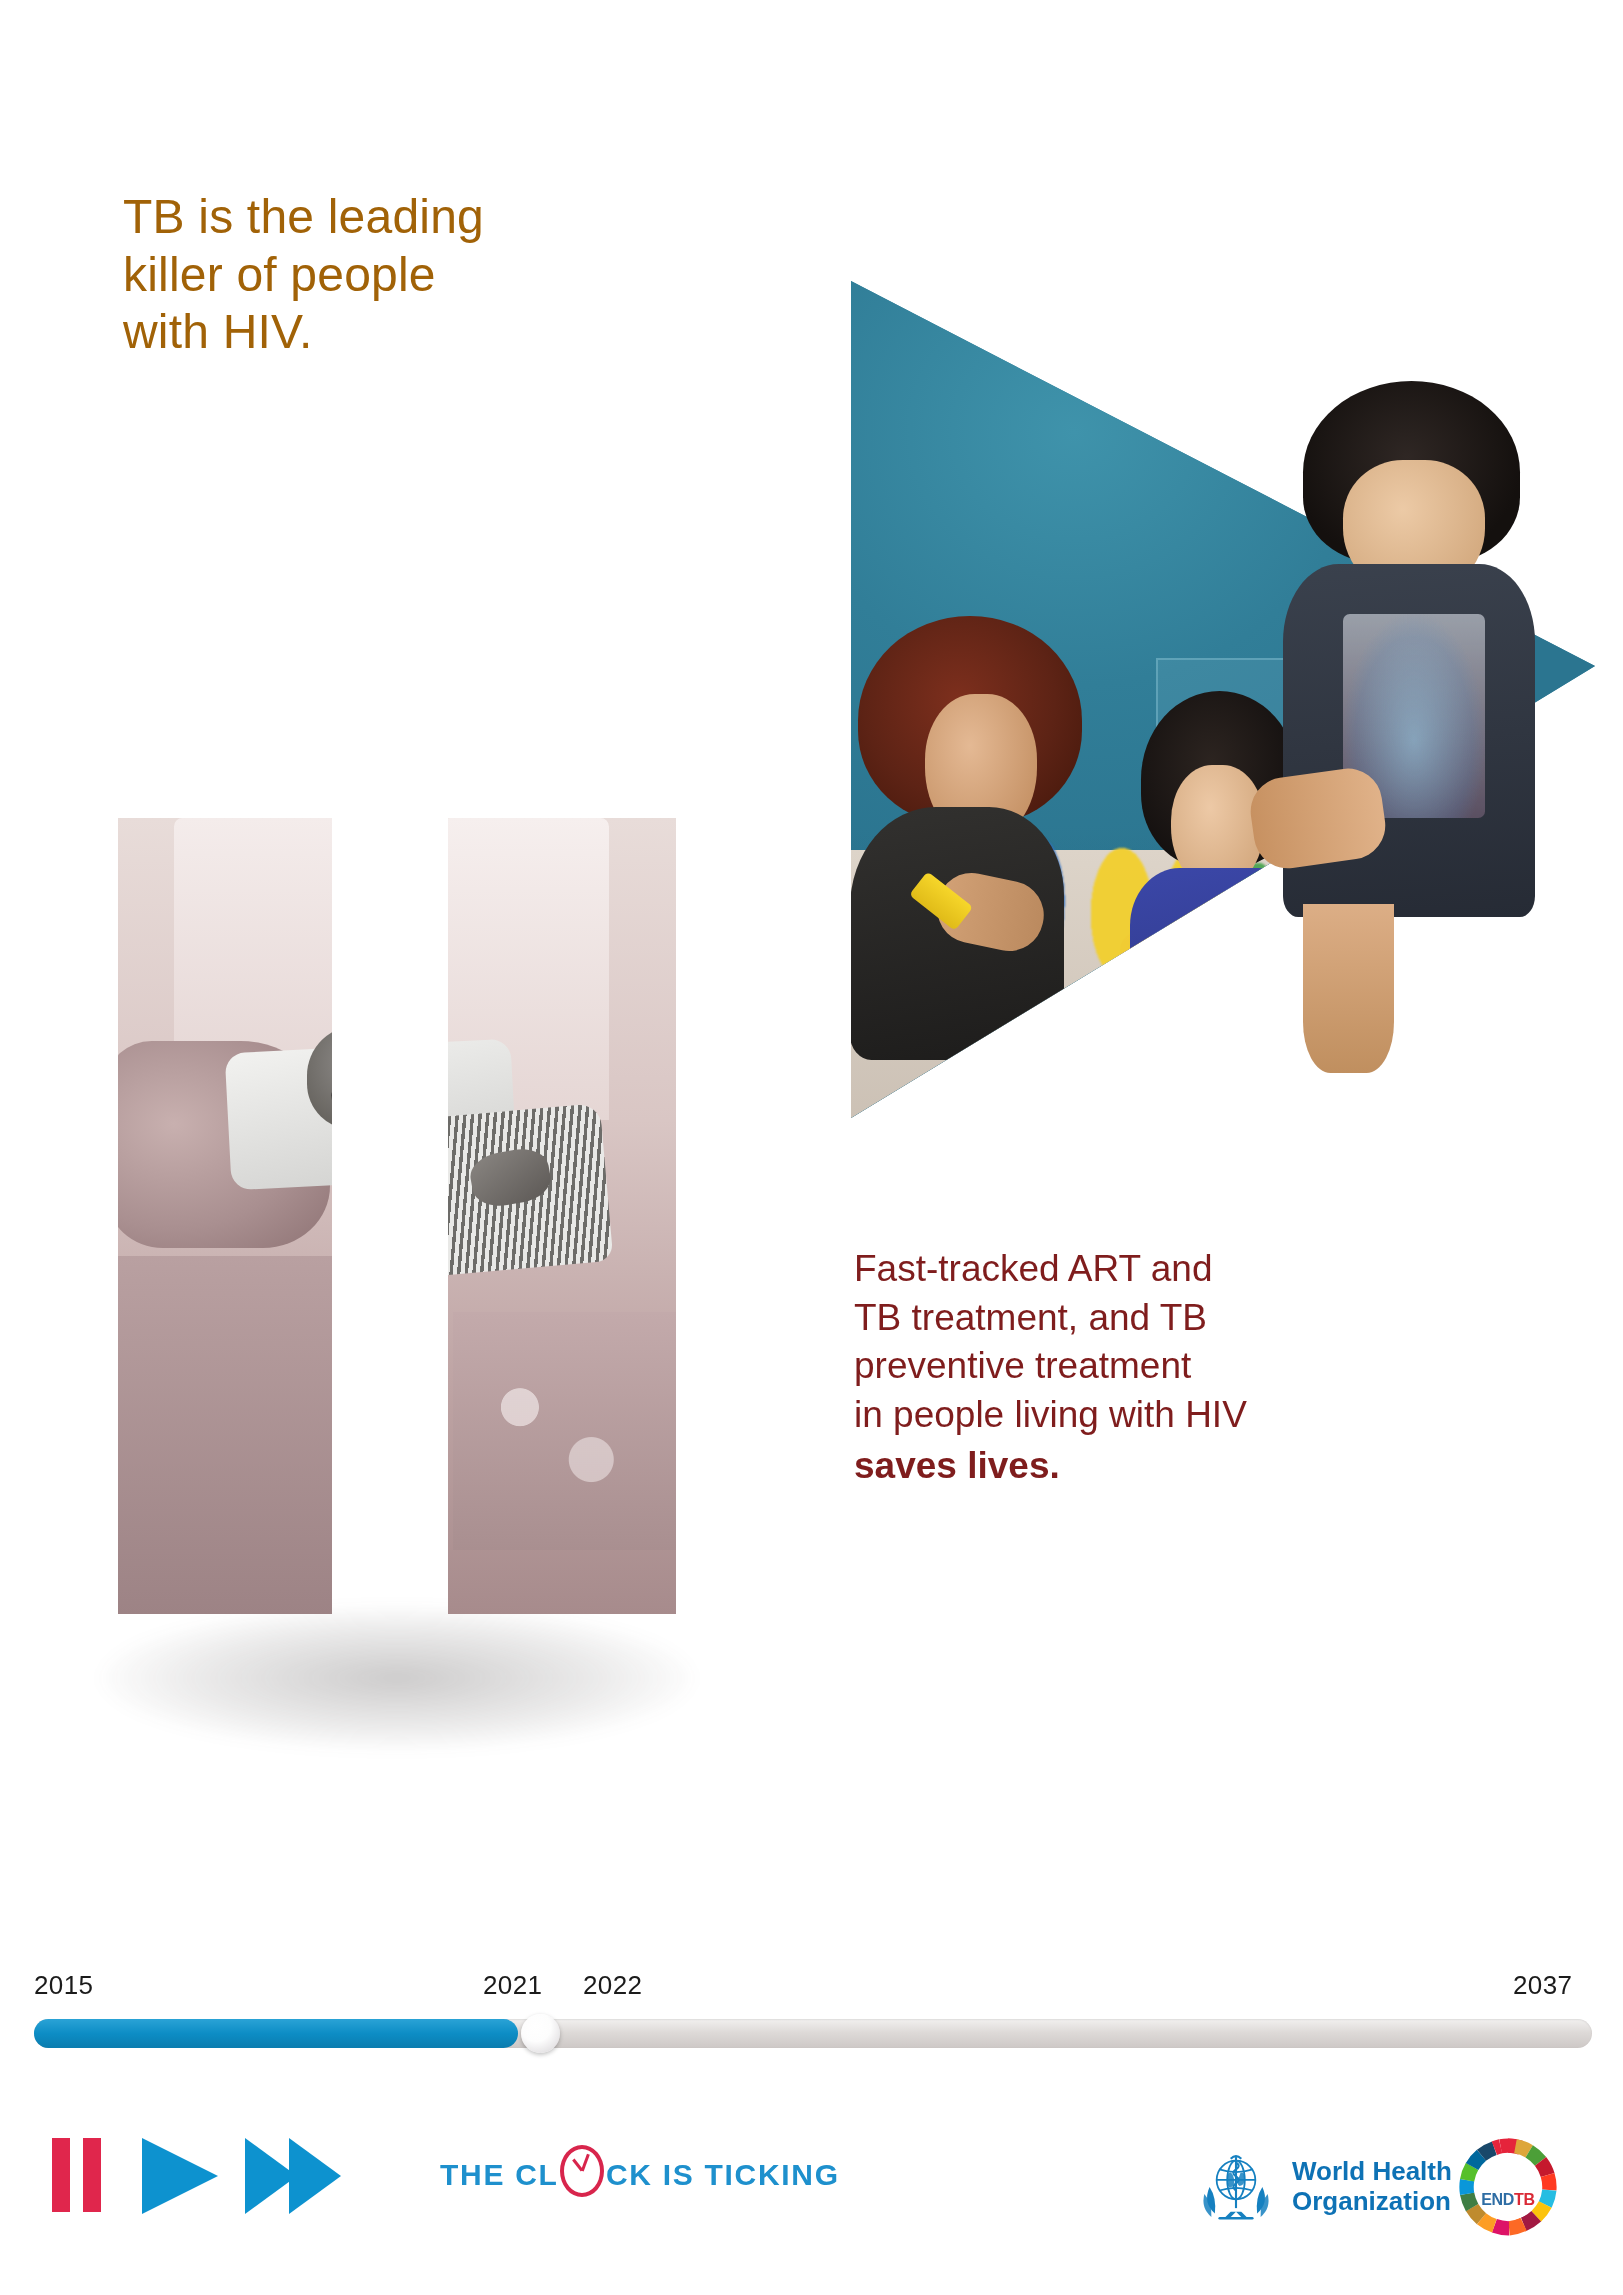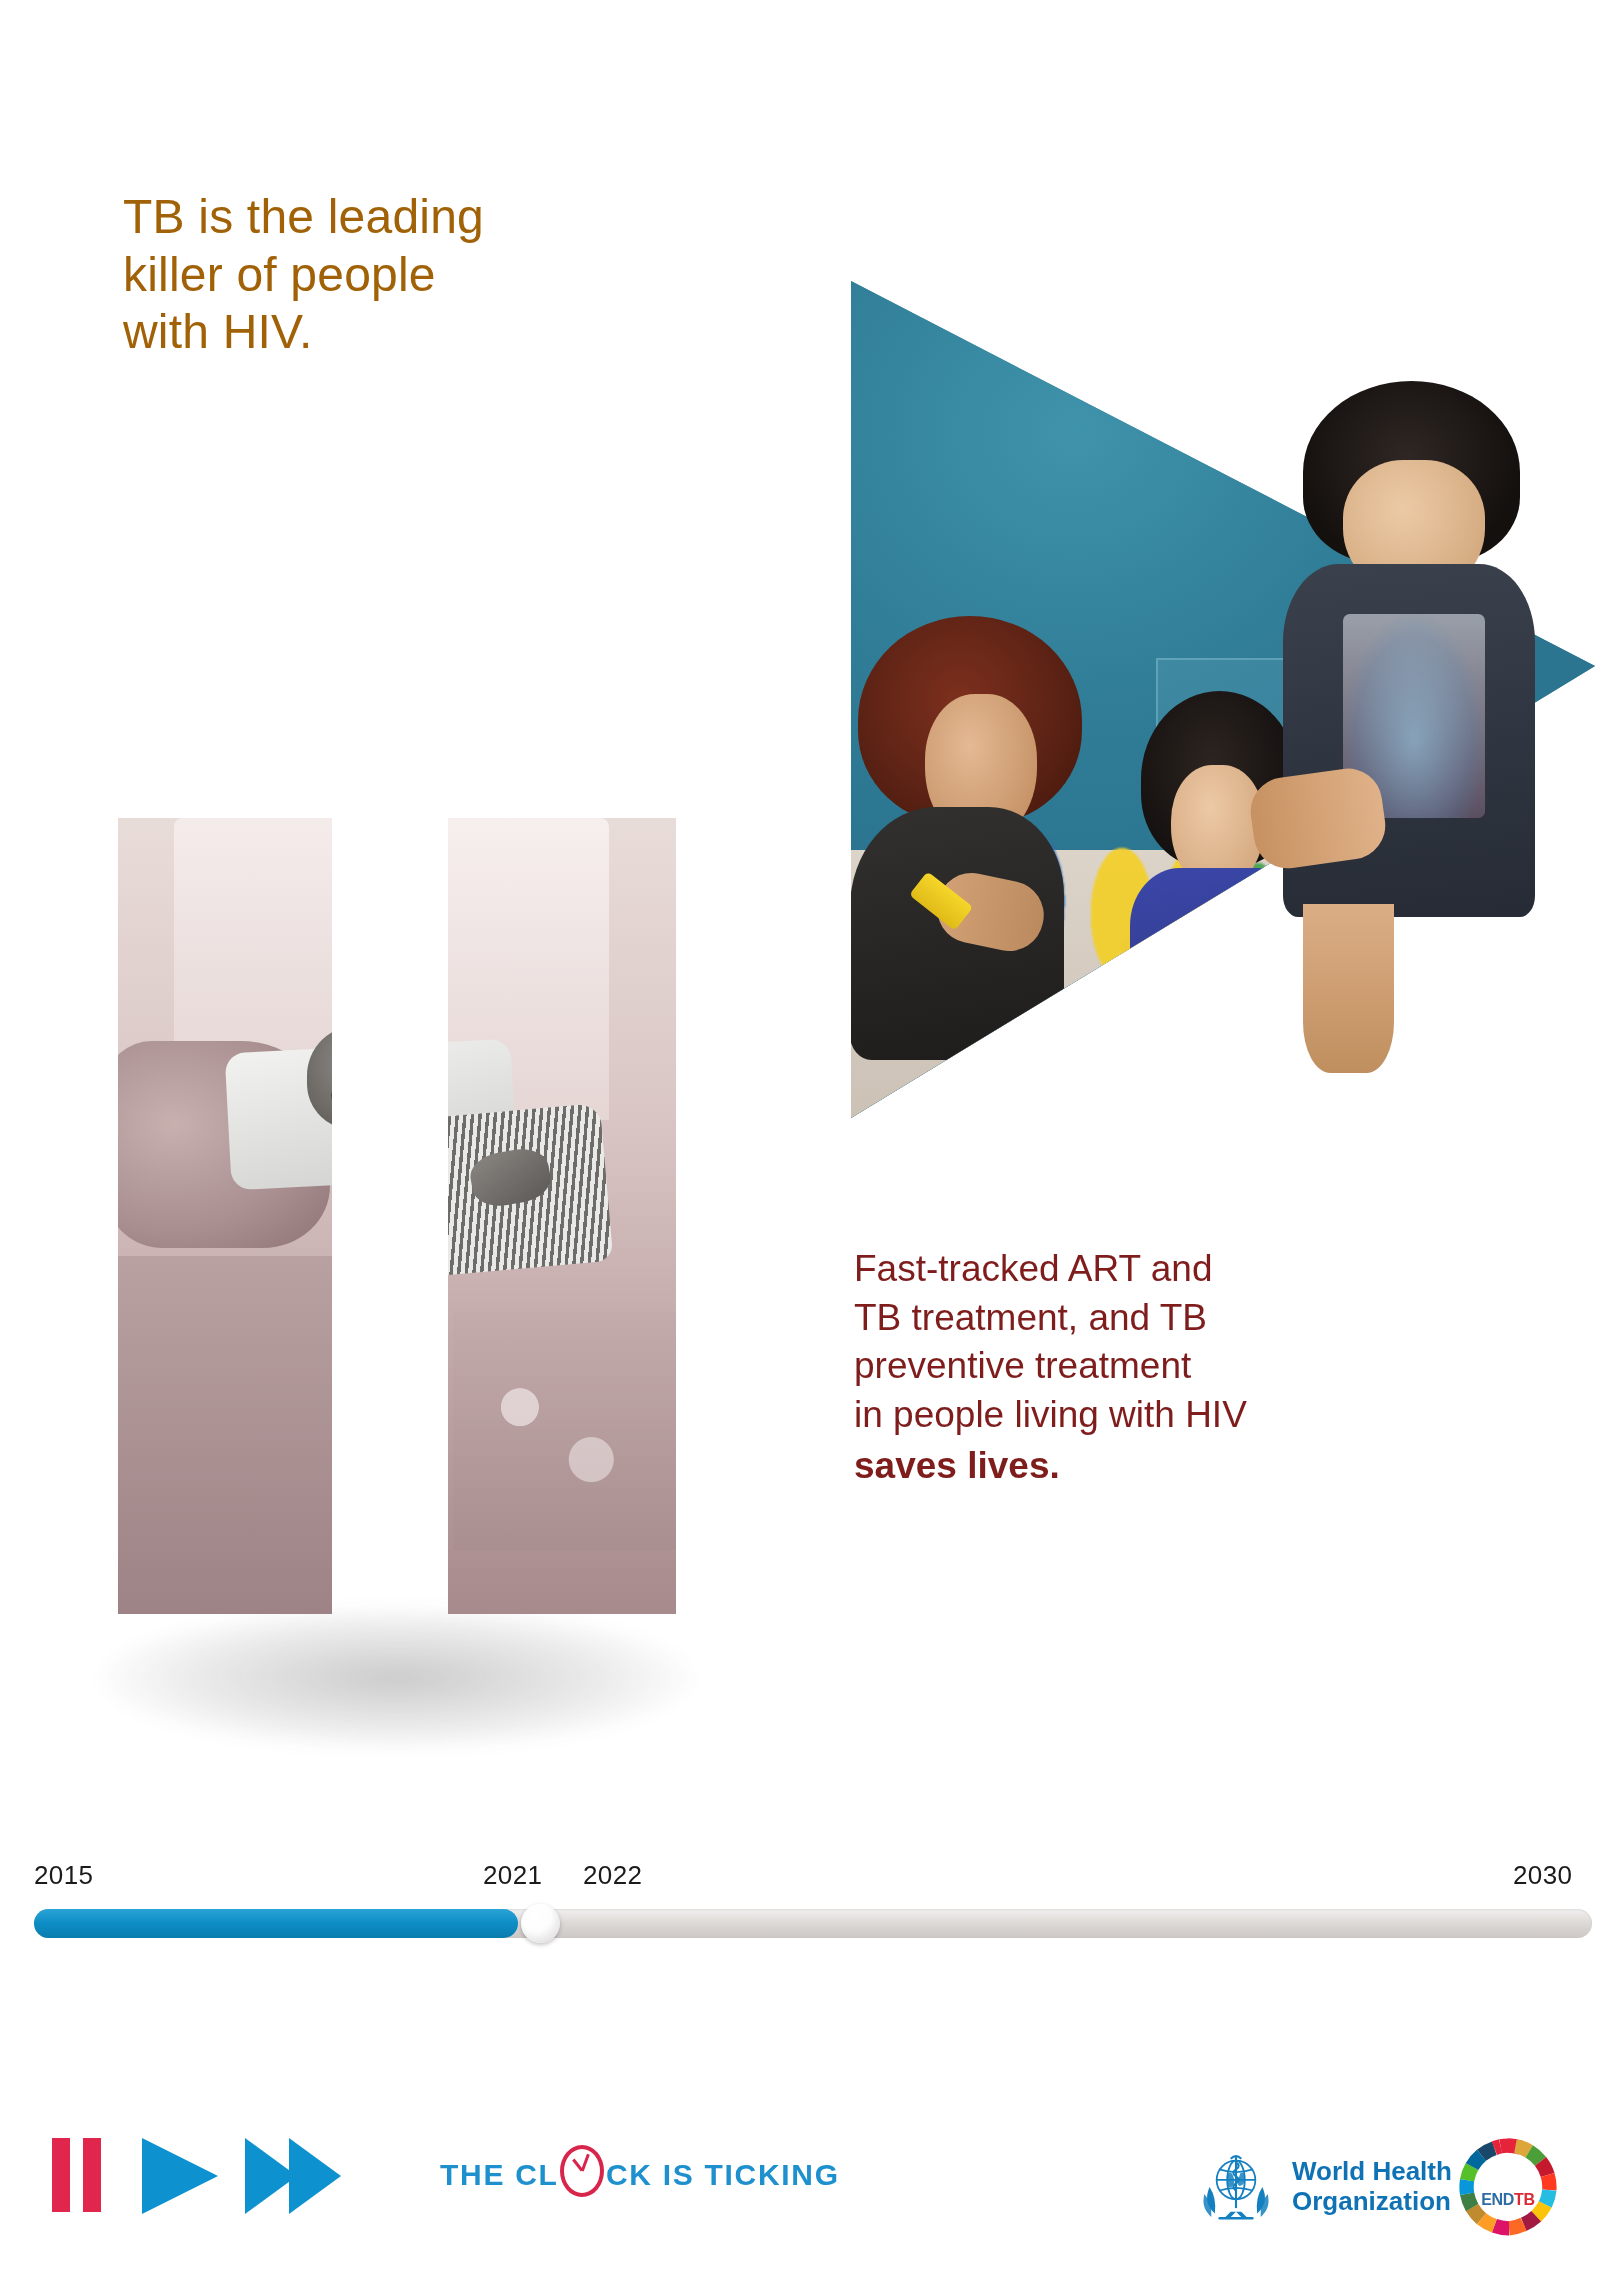--- a/index.html
+++ b/index.html
@@ -331,21 +331,21 @@
     font-weight: 400;
     white-space: pre-line;
   }
   .bluetext .strong {
     font-weight: 700;
     display: block;
     margin-top: 1.7px;
   }
 
   
-  .timeline { position: absolute; left: 0; top: 1860px; width: 1623px; height: 118px; }
+  .timeline { position: absolute; left: 0; top: 1970px; width: 1623px; height: 118px; }
   .year {
     position: absolute;
     top: 0px;
     font-size: 26px;
     color: #1b1b1b;
     font-weight: 400;
     letter-spacing: 0.4px;
   }
   .year.y2015 { left: 34px; }
   .year.y2021 { left: 483px; }
@@ -550,21 +550,21 @@
 TB treatment, and TB
 preventive treatment
 in people living with HIV</span>
     <span class="strong">saves lives.</span>
   </div>
 
   <div class="timeline">
     <div class="year y2015">2015</div>
     <div class="year y2021">2021</div>
     <div class="year y2022">2022</div>
-    <div class="year y2030">2030</div>
+    <div class="year y2030">2037</div>
 
     <div class="slider">
       <div class="track">
         <div class="track-fill"></div>
       </div>
       <div class="thumb"></div>
     </div>
   </div>
 
   <div class="footer">

